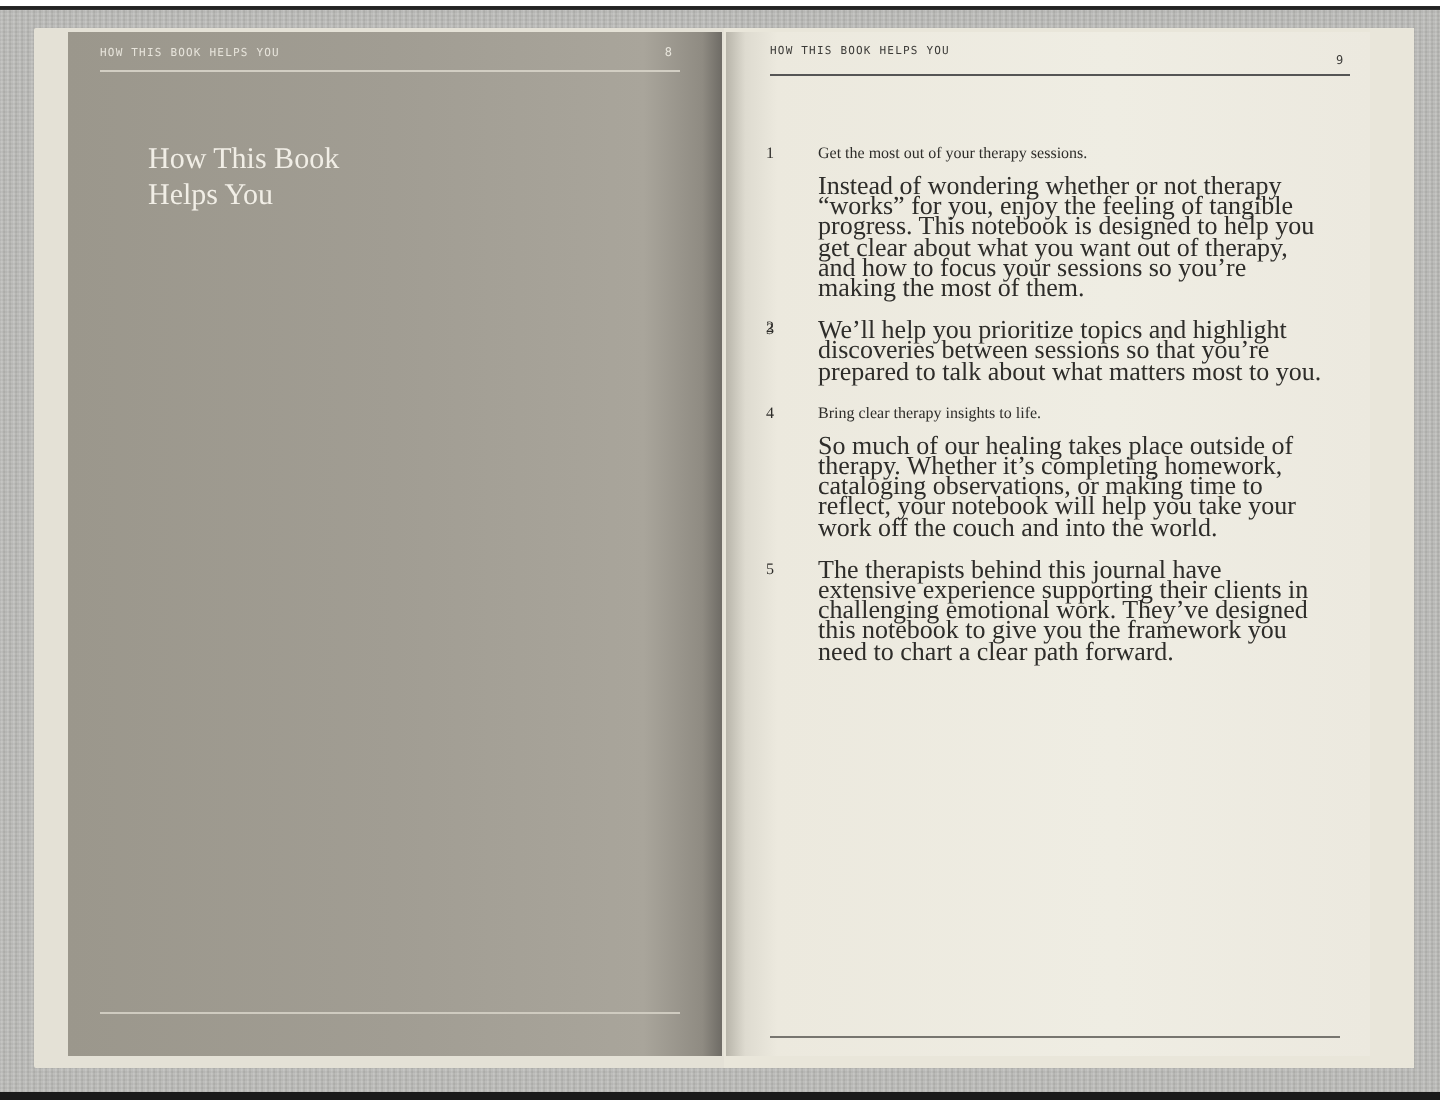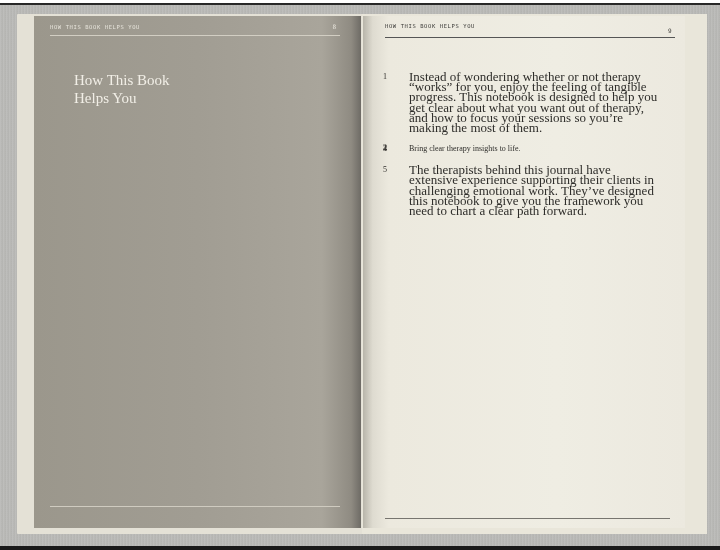--- a/index.html
+++ b/index.html
@@ -103,31 +103,34 @@
 
 <div class="right-edges"></div>
 <div class="right-page">
   <div class="running-head">HOW THIS BOOK HELPS YOU</div>
   <div class="page-num">9</div>
   <div class="head-rule"></div>
 
   <div class="items">
     <div class="item i1">
       <div class="num">1</div>
+      <div class="heading">Get the most out of your therapy sessions.</div>
       <div class="body">Instead of wondering whether or not therapy “works” for you, enjoy the feeling of tangible progress. This notebook is designed to help you get clear about what you want out of therapy, and how to focus your sessions so you’re making the most of them.</div>
     </div>
     <div class="item">
       <div class="num">2</div>
     </div>
     <div class="item">
       <div class="num">3</div>
+      <div class="body">We’ll help you prioritize topics and highlight discoveries between sessions so that you’re prepared to talk about what matters most to you.</div>
     </div>
     <div class="item">
       <div class="num">4</div>
       <div class="heading">Bring clear therapy insights to life.</div>
+      <div class="body">So much of our healing takes place outside of therapy. Whether it’s completing homework, cataloging observations, or making time to reflect, your notebook will help you take your work off the couch and into the world.</div>
     </div>
     <div class="item">
       <div class="num">5</div>
       <div class="body">The therapists behind this journal have extensive experience supporting their clients in challenging emotional work. They’ve designed this notebook to give you the framework you need to chart a clear path forward.</div>
     </div>
   </div>
 
   <div class="foot-rule"></div>
 </div>
 

